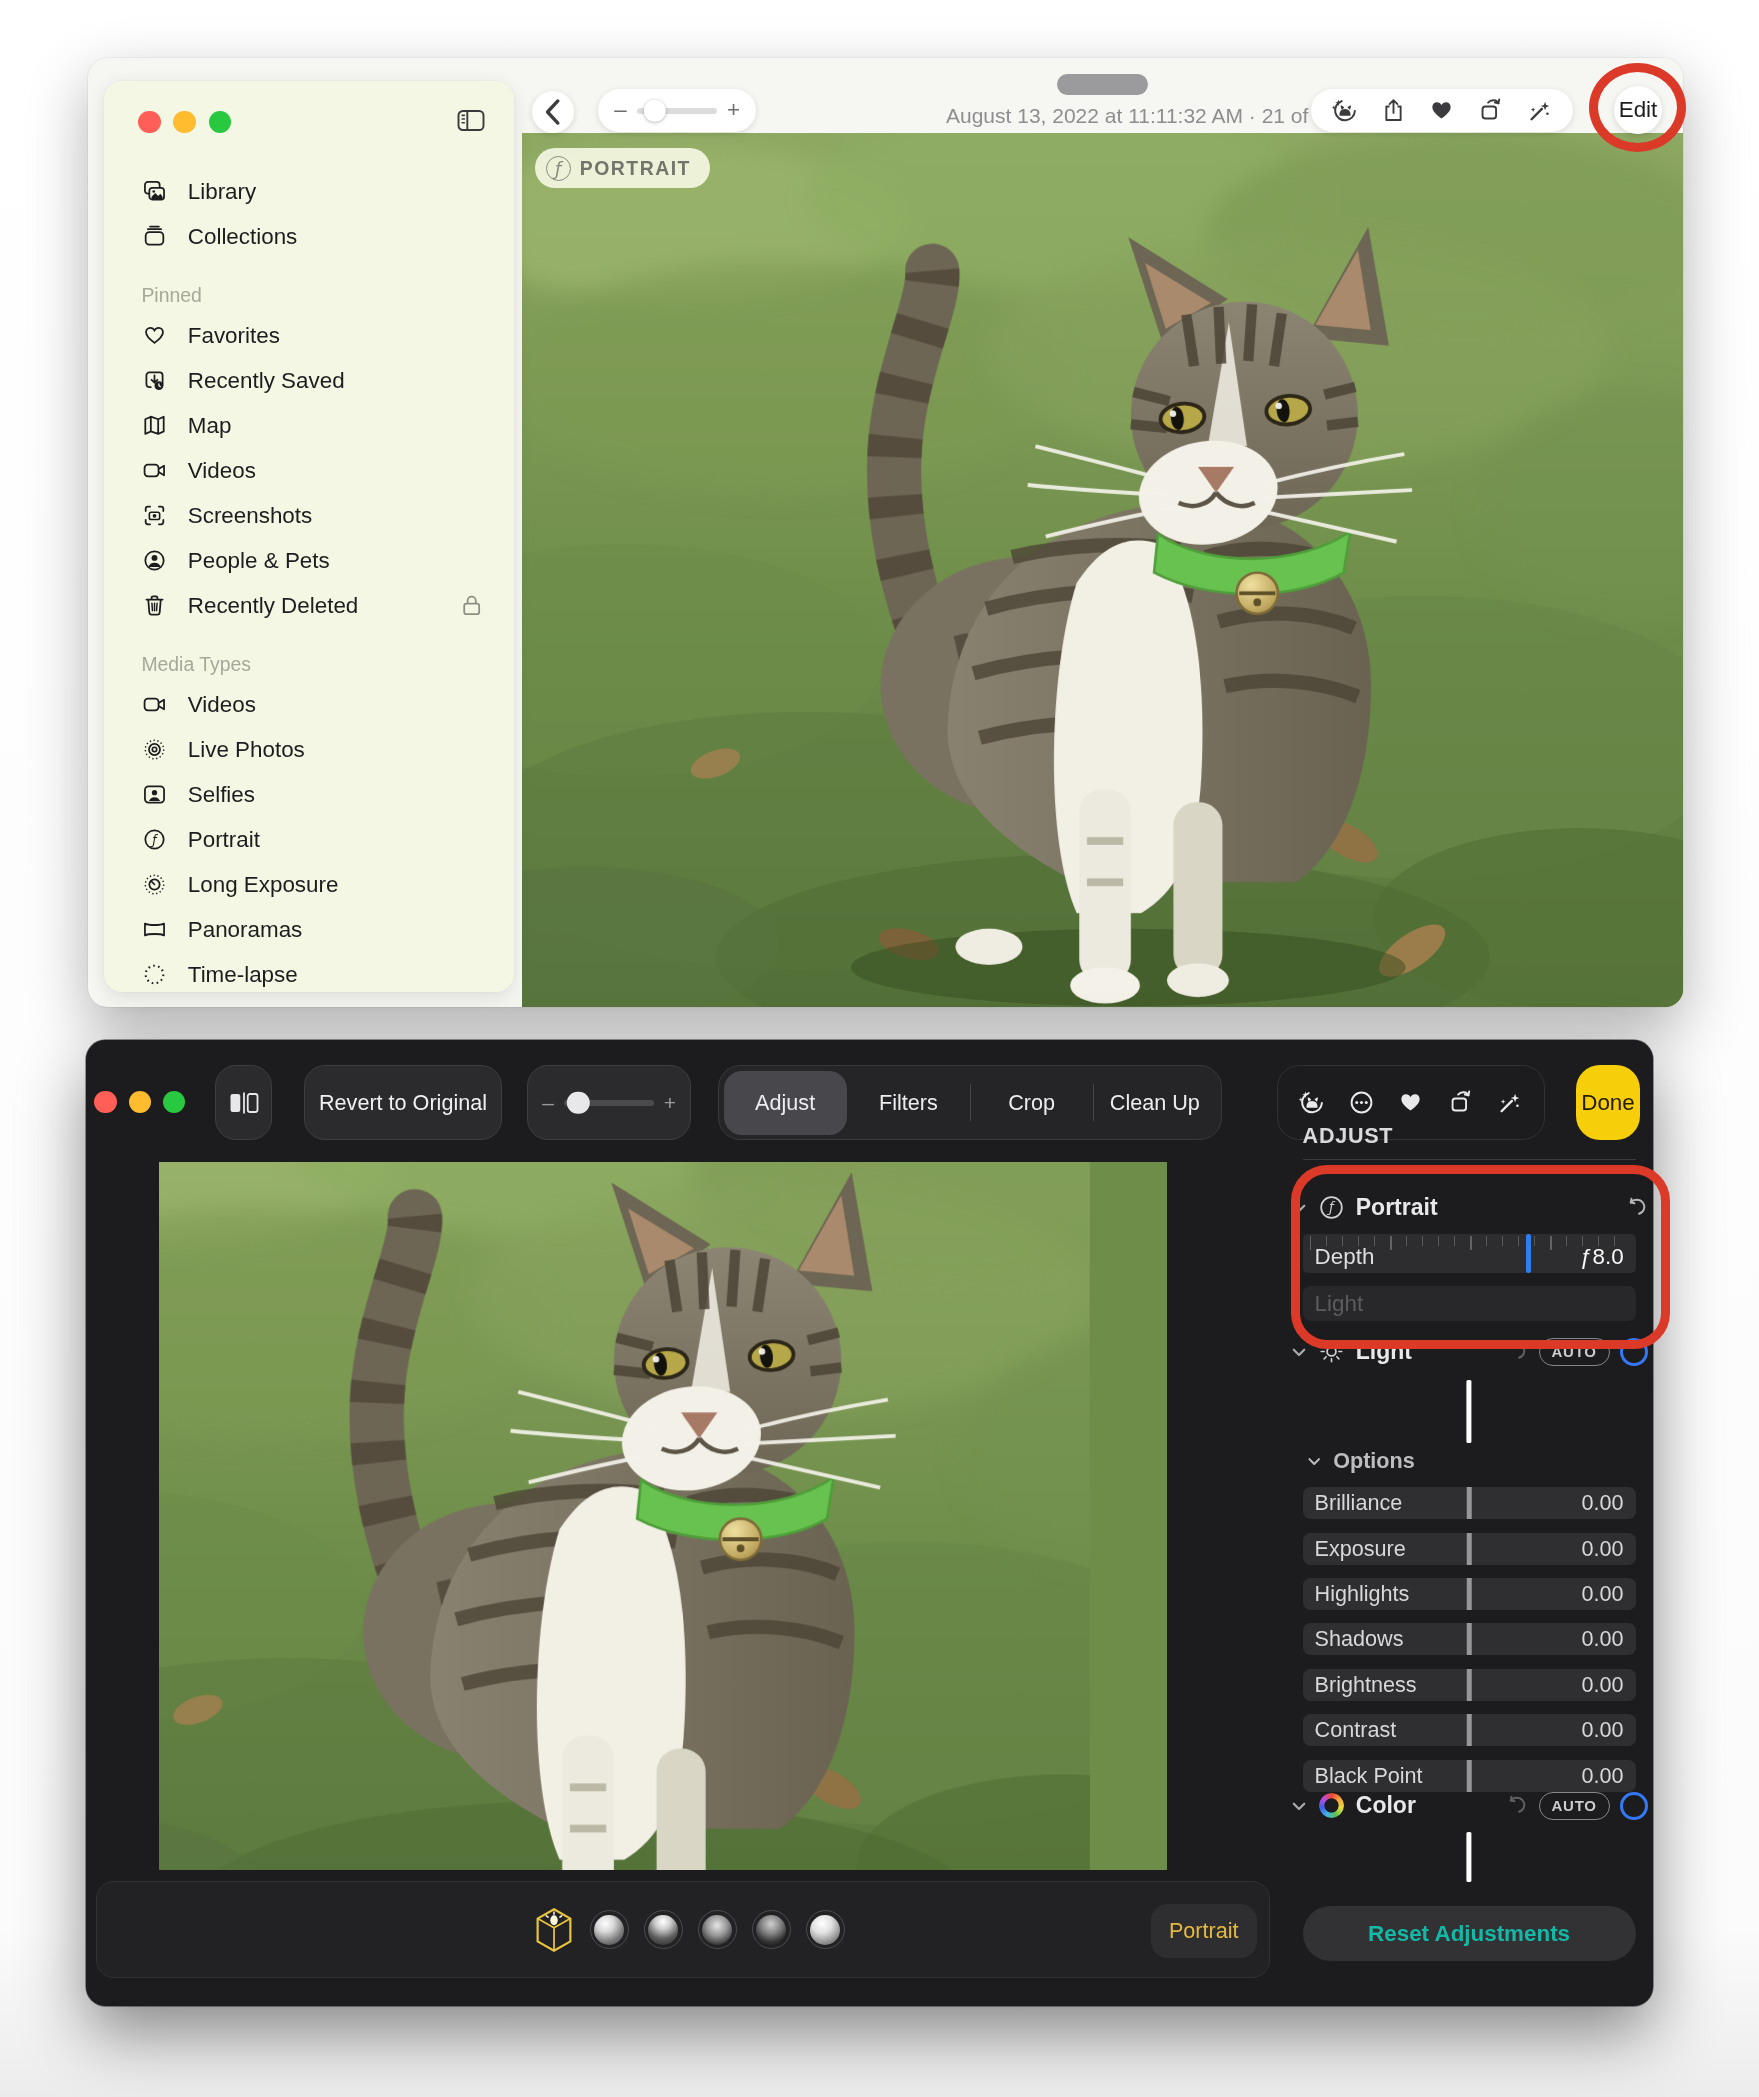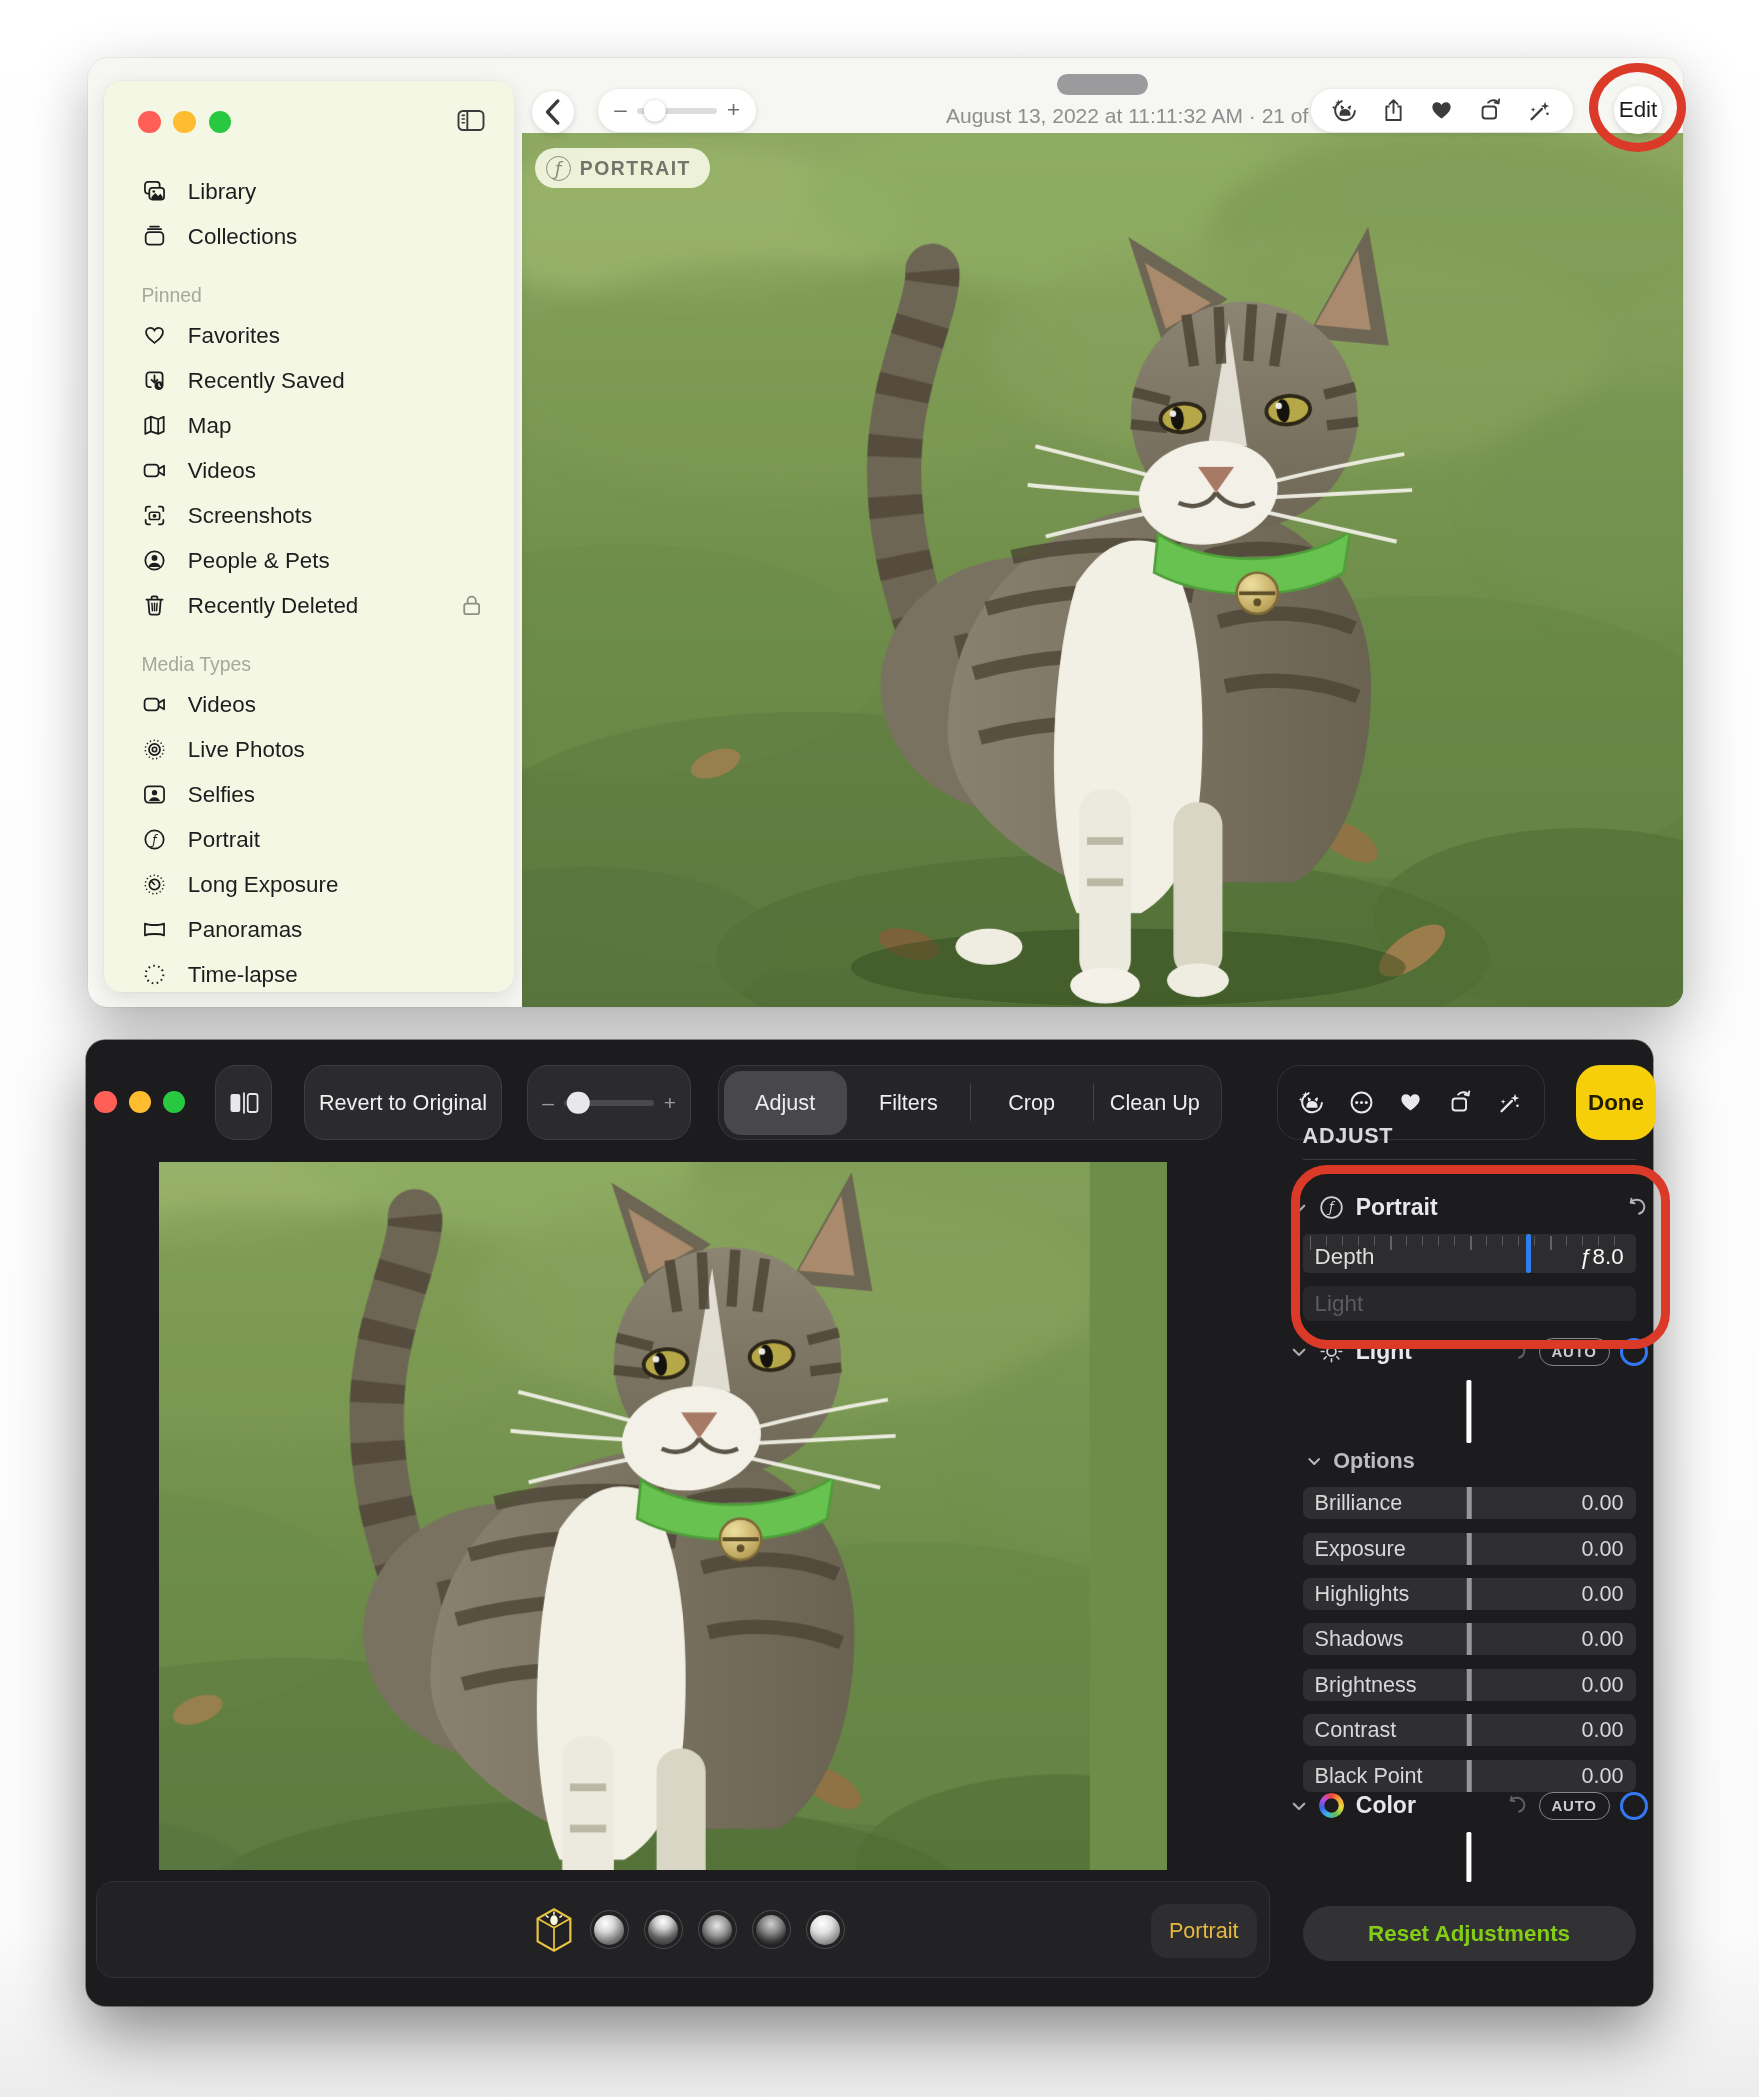--- a/index.html
+++ b/index.html
@@ -61,22 +61,22 @@
   .dk-track { position:relative; flex:1; height:6px; border-radius:3px; background:#4a4a4d; }
   .dk-knob { position:absolute; top:50%; transform:translate(-50%,-50%); width:22.4px; height:22.4px; border-radius:50%; background:#e8e8ea; }
   .seg { position:absolute; left:632px; top:25px; width:504px; height:75px; border-radius:22.4px; background:#252527; border:0.7px solid #39393b;
          display:flex; align-items:stretch; padding:4.5px; }
   .seg-item { flex:1; border:none; background:none; color:#ededef; font-size:21.6px; border-radius:18px; cursor:pointer; position:relative;}
   .seg-item.active { background:#48484c; }
   .seg-item:not(.active):not(:first-child)::before { content:""; position:absolute; left:0; top:13.4px; bottom:13.4px; width:0.7px; background:#454548; }
   .seg-item.active + .seg-item::before { display:none; }
   .dk-cluster { position:absolute; left:1191px; top:25px; width:268px; height:75px; border-radius:22.4px; border:0.7px solid #323234;
                 display:flex; align-items:center; justify-content:space-evenly; color:#e9e9eb; }
-  .done-btn { position:absolute; left:1490px; top:25px; width:80px; height:75px; border-radius:24px; border:none;
-              background:#f6ce0a; color:#221c00; font-size:22.4px; font-weight:700; cursor:pointer; }
+  .done-btn { position:absolute; left:1490px; top:25px; width:64px; height:75px; border-radius:24px; border:none;
+              background:#f6ce0a; color:#221c00; font-size:22.4px; font-weight:400; cursor:pointer; }
 
   .photo-bottom { position:absolute; left:73px; top:122px; width:1008px; height:708px; overflow:hidden; background:#6e8d49; }
 
   .strip-bar { position:absolute; left:9.7px; top:841px; width:1174px; height:97px; border-radius:18px; background:#222224; border:0.7px solid #323234; }
   .light-kinds { position:absolute; left:436px; top:0; height:100%; display:flex; align-items:center; gap:15px; }
   .sph-ring { width:39px; height:39px; border-radius:50%; border:1.5px solid #4c4c4e; display:flex; align-items:center; justify-content:center; background:none; cursor:pointer;}
   .sph { width:30px; height:30px; border-radius:50%; }
   .sph.s1{background:radial-gradient(circle at 38% 28%, #ffffff, #d8d8d8 30%, #7a7a7a 65%, #3a3a3a);}
   .sph.s2{background:radial-gradient(circle at 50% 22%, #ffffff, #cdcdcd 28%, #5d5d5d 62%, #242424);}
   .sph.s3{background:radial-gradient(circle at 50% 35%, #e6e6e6, #9a9a9a 40%, #3f3f3f 75%, #1f1f1f);}
@@ -134,21 +134,21 @@
   .opt-slider { position:absolute; left:18.6px; width:333px; height:32px; border-radius:7.5px; background:#2f2f31; cursor:ew-resize;}
   .opt-slider .mid { position:absolute; left:50%; top:0; bottom:0; width:4.5px; transform:translateX(-50%); background:#97979b; }
   .opt-slider .lab { position:absolute; left:12px; top:50%; transform:translateY(-50%); font-size:21.6px; color:#d8d8da; }
   .opt-slider .val { position:absolute; right:12px; top:50%; transform:translateY(-50%); font-size:21.6px; color:#d8d8da; }
 
   .row-color { top:747px; }
   .wheel { width:25px; height:25px; border-radius:50%;
     background:conic-gradient(#ef4438,#f1a63a,#ead93f,#5fc14e,#3fb5e8,#3d62e8,#b84ce0,#ef4438);
     -webkit-mask:radial-gradient(circle, transparent 0 6.7px, #000 7.5px); mask:radial-gradient(circle, transparent 0 6.7px, #000 7.5px);}
   .reset-btn { position:absolute; left:18.6px; top:866px; width:333px; height:55px; border-radius:27.6px; border:none;
-               background:#323234; color:#84cc16; font-size:22.4px; font-weight:600; cursor:pointer; }
+               background:#323234; color:#14b8a6; font-size:22.4px; font-weight:600; cursor:pointer; }
 
   
   .anno { position:absolute; border:9.7px solid #da3a27; z-index:60; pointer-events:none; }
   .anno-edit { left:1589px; top:63px; width:97px; height:89px; border-radius:50%; border-width:9px; }
   .anno-portrait { left:1291px; top:1165px; width:379px; height:184px; border-radius:36px; }
 
   .hidden-defs { position:absolute; width:0; height:0; overflow:hidden; }
 </style>
 </head>
 <body>

